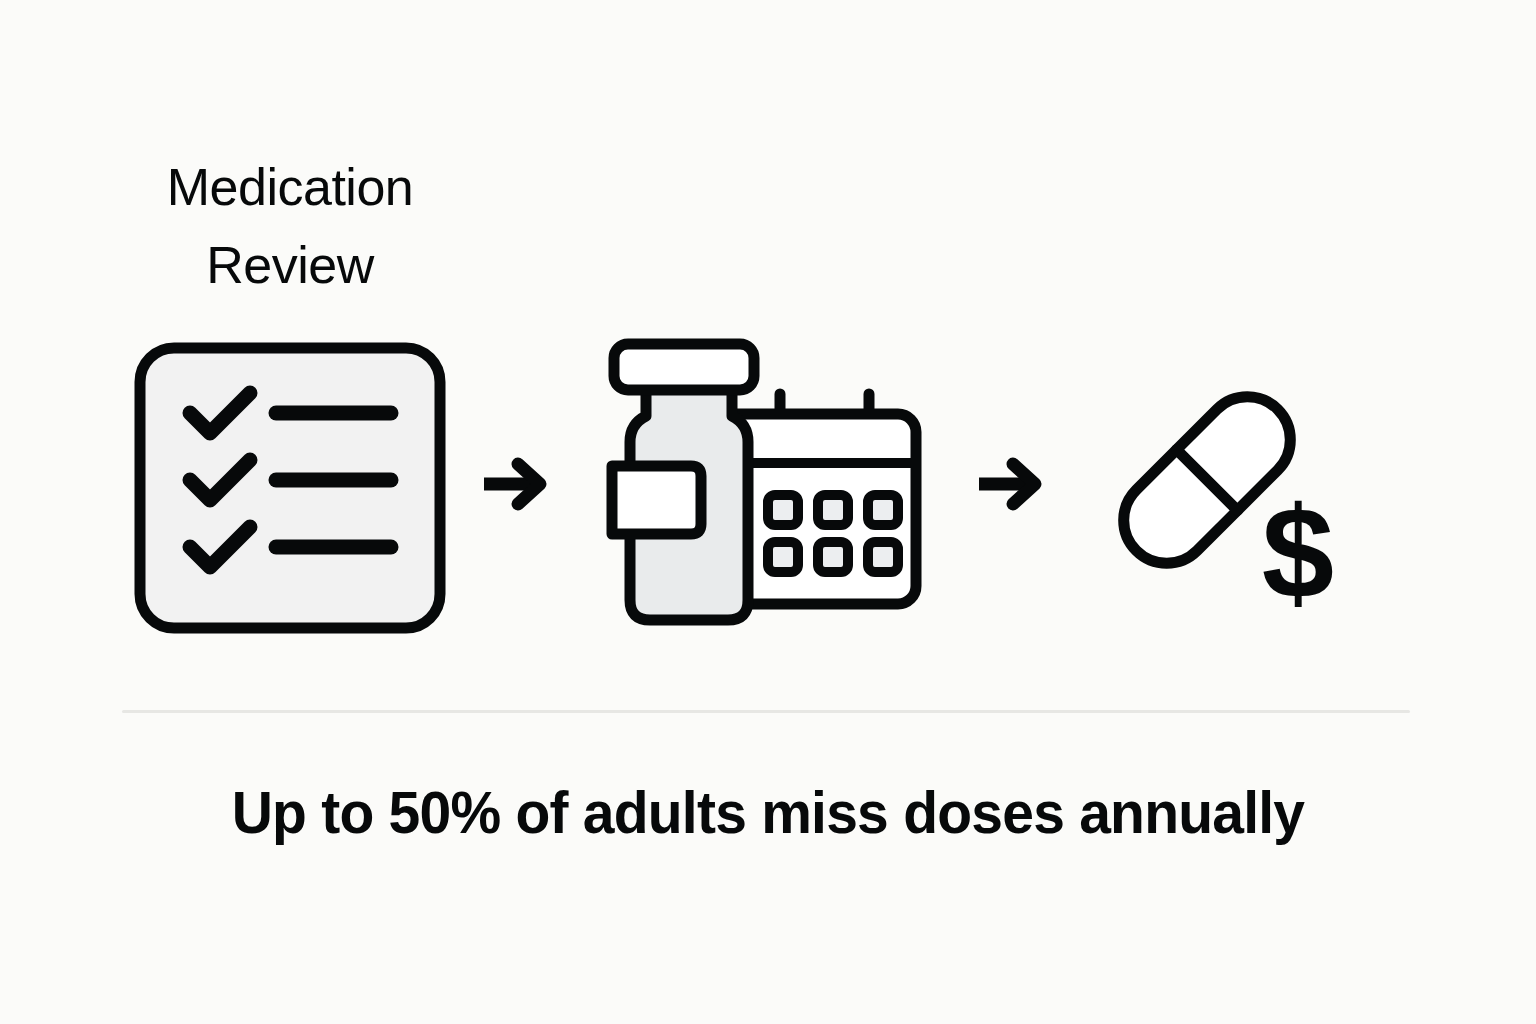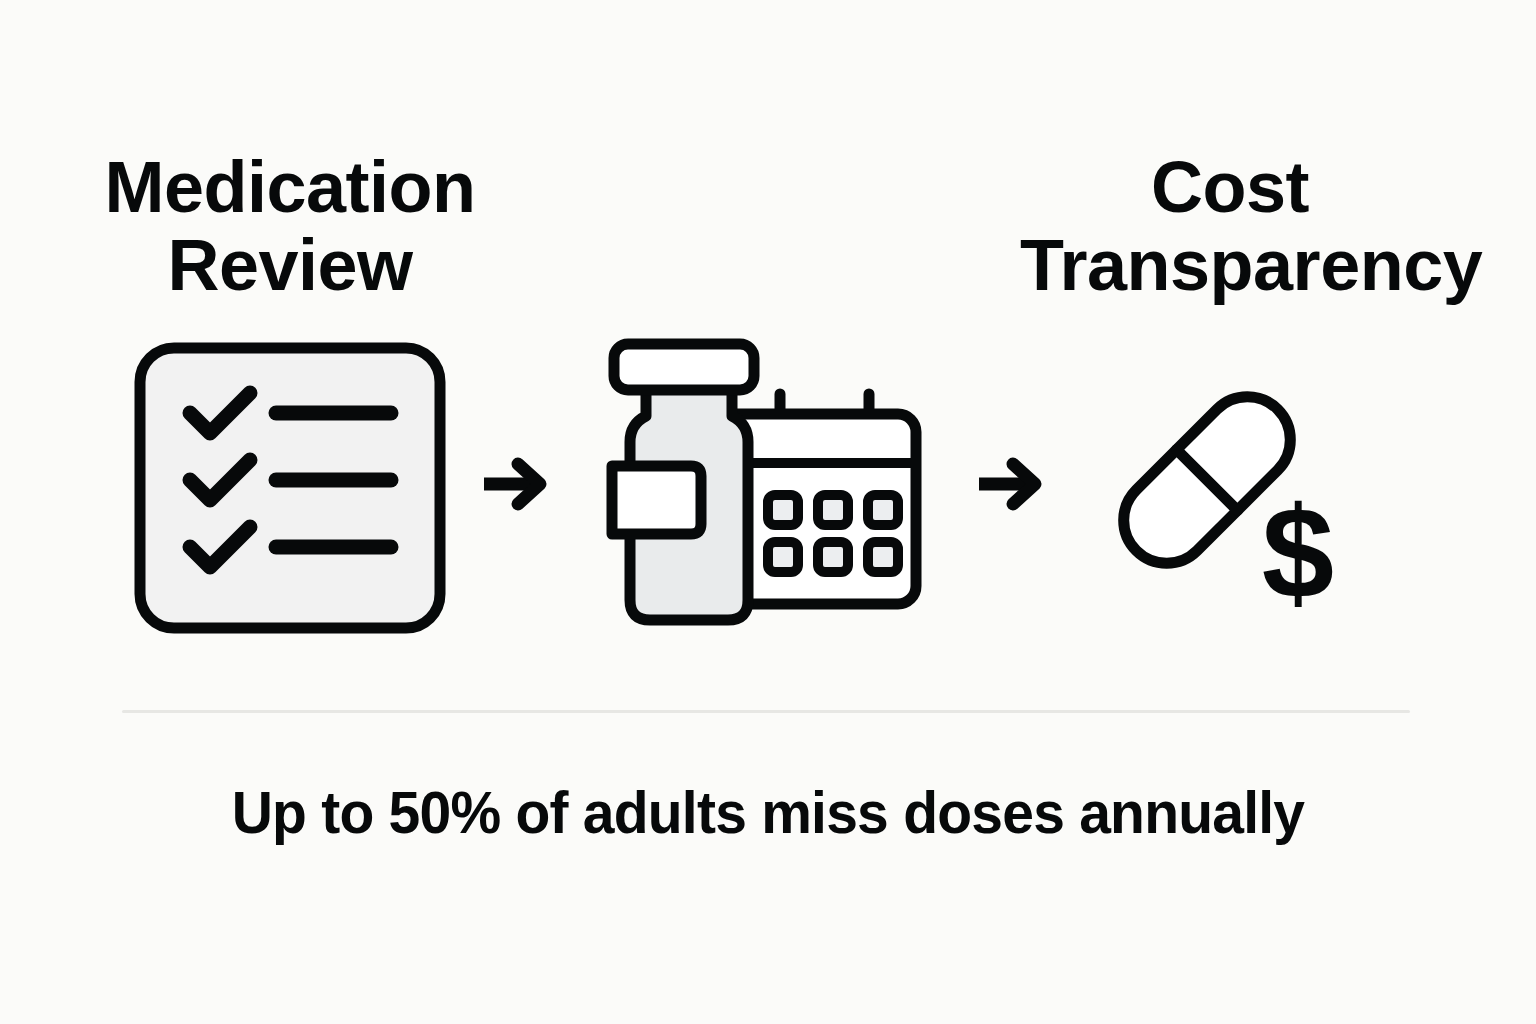--- a/index.html
+++ b/index.html
@@ -18,22 +18,22 @@
     width: 1536px;
     height: 1024px;
     background: #fbfbf9;
   }
 
   
   .step-title {
     position: absolute;
     text-align: center;
     font-family: "Liberation Sans", sans-serif;
-    font-weight: bold;
-    font-size: 72px;
+    font-weight: normal;
+    font-size: 52px;
     line-height: 78px;
     letter-spacing: -0.5px;
     color: #07090a;
     white-space: pre-line;
   }
   #title-1 { left: 90px;  top: 148px; width: 400px; }
   #title-2 { left: 565px; top: 148px; width: 380px; }
   #title-3 { left: 1020px; top: 148px; width: 420px; }
 
   
@@ -83,22 +83,20 @@
 </style>
 </head>
 <body style="background: rgb(251, 251, 249);">
 
 <div id="canvas" style="background: rgb(251, 251, 249);">
 
   <div class="step-title" id="title-1">Medication
 Review</div>
 
 
-  <div class="step-title" id="title-3">Cost
-Transparency</div>
 
   <div class="icon-slot" id="icon-checklist">
     <svg width="325" height="305" viewBox="0 0 325 305" xmlns="http://www.w3.org/2000/svg">
       <rect x="14" y="16" width="300" height="280" rx="34" ry="34" fill="#f2f2f2" stroke="#07090a" stroke-width="11"></rect>
 
       <polyline points="64,81 84,101 124,61" fill="none" stroke="#07090a" stroke-width="15" stroke-linecap="round" stroke-linejoin="round"></polyline>
       <line x1="150" y1="81" x2="265" y2="81" stroke="#07090a" stroke-width="15" stroke-linecap="round"></line>
 
       <polyline points="64,148 84,168 124,128" fill="none" stroke="#07090a" stroke-width="15" stroke-linecap="round" stroke-linejoin="round"></polyline>
       <line x1="150" y1="148" x2="265" y2="148" stroke="#07090a" stroke-width="15" stroke-linecap="round"></line>

